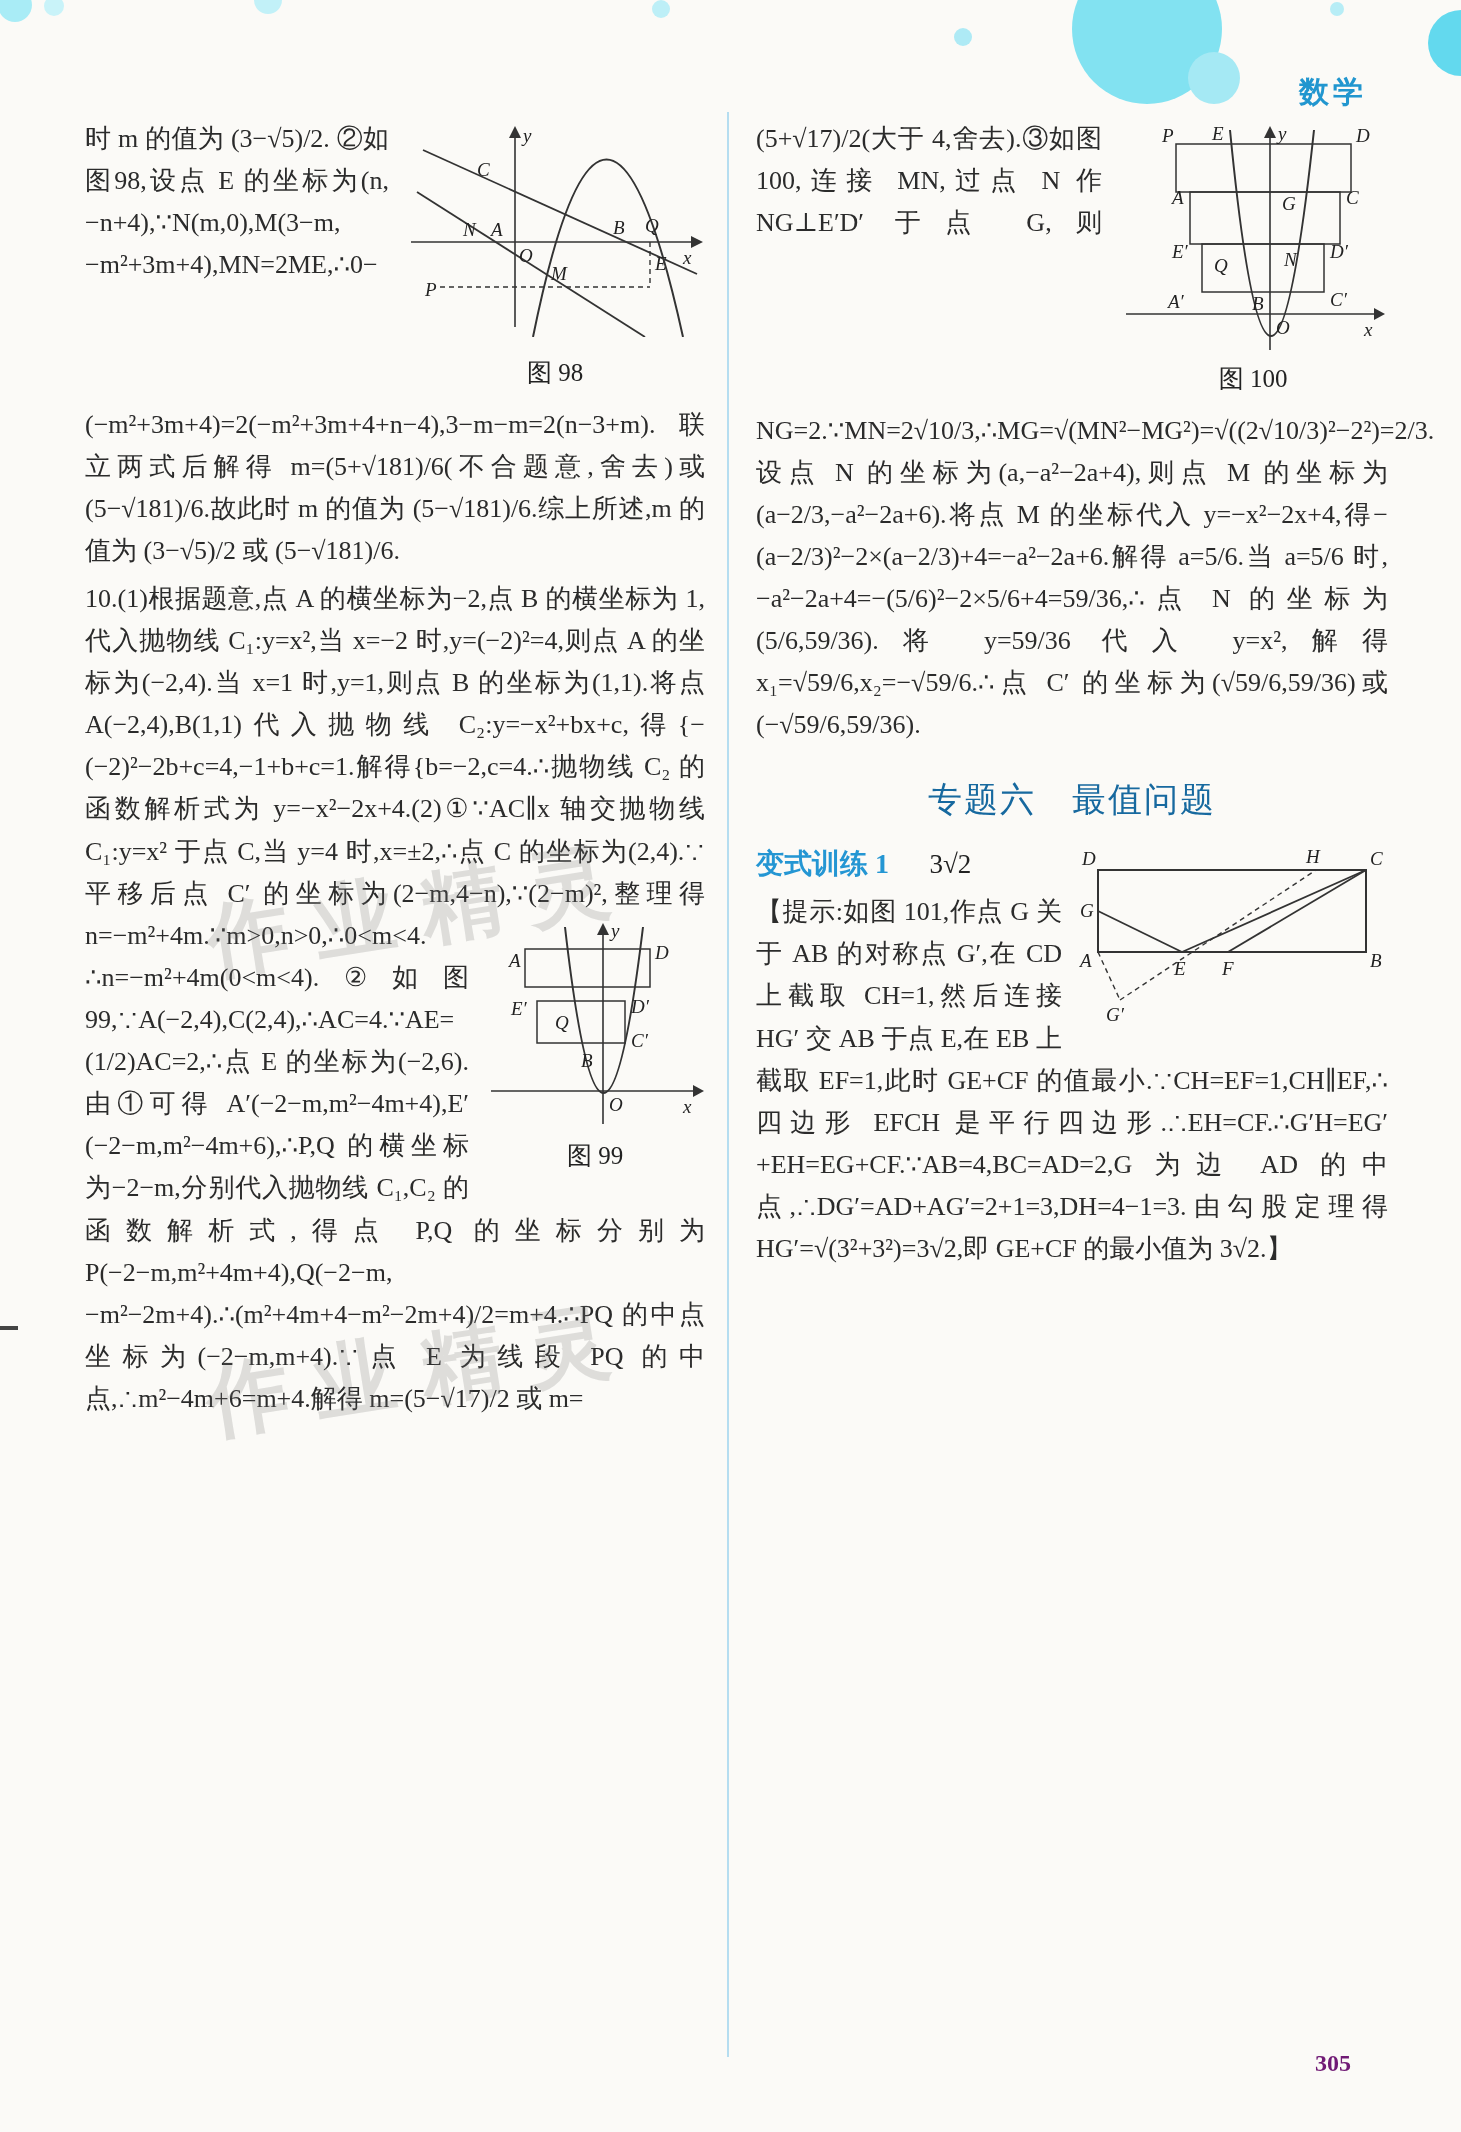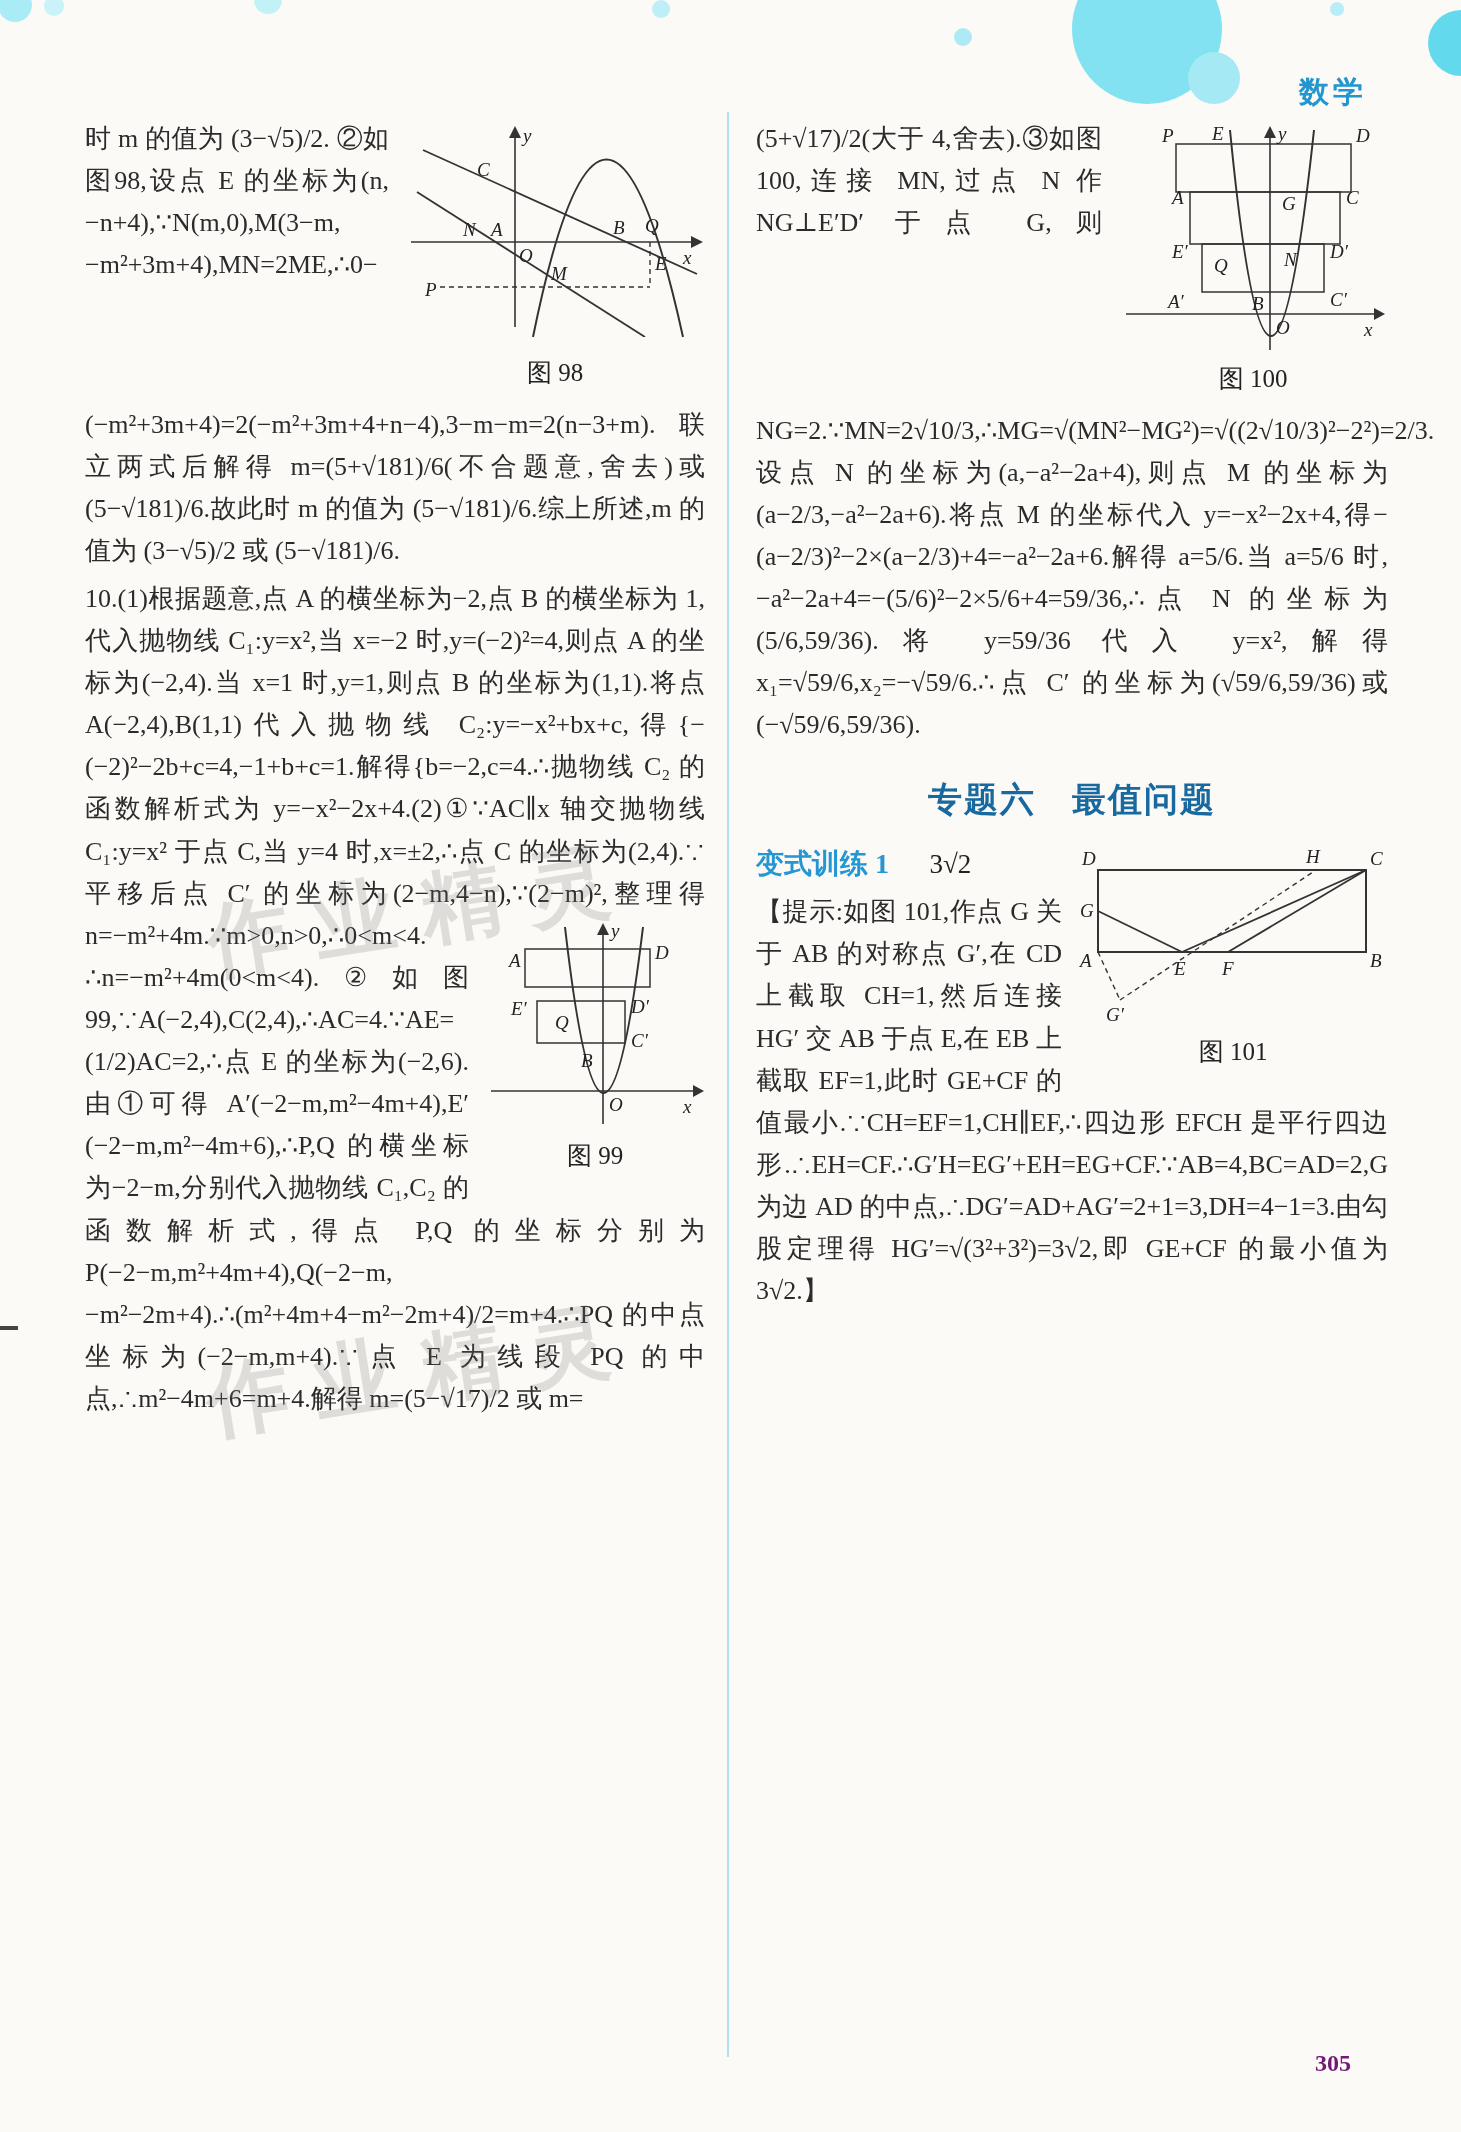--- a/index.html
+++ b/index.html
@@ -18,21 +18,21 @@
   .col{position:absolute;top:118px;font-size:26px;line-height:1.62;text-align:justify;}
   .col-left{left:85px;width:620px;}
   .col-right{left:756px;width:632px;}
   .para{margin:0 0 6px 0;}
   
   .fig{float:right;margin:4px 0 10px 16px;text-align:center;}
   .fig svg{display:block;}
   .fig-caption{font-size:25px;margin-top:2px;color:#222;text-align:center;}
   svg text{font-family:"Liberation Serif",serif;font-style:italic;font-size:19px;fill:#222;}
   
-  .topic-heading{font-size:34px;font-weight:bold;color:#17699f;text-align:center;margin:26px 0 14px 0;letter-spacing:2px;}
+  .topic-heading{font-size:34px;font-weight:normal;color:#17699f;text-align:center;margin:26px 0 14px 0;letter-spacing:2px;}
   .review-label{font-size:29px;font-weight:bold;color:#2496d3;margin:4px 0 14px 0;text-align:left;}
   .vt-head{margin:8px 0 4px 0;text-align:left;}
   .vt-label{font-size:28px;font-weight:bold;color:#2496d3;margin-right:34px;}
   .vt-answer{font-size:27px;color:#222;}
   
   .watermark{
     position:absolute;font-size:82px;font-weight:bold;letter-spacing:26px;
     color:rgba(120,120,120,0.22);transform:rotate(-9deg);white-space:nowrap;
     pointer-events:none;z-index:6;
   }
@@ -169,21 +169,20 @@
         <text x="4" y="20">D</text>
         <text x="228" y="18">H</text>
         <text x="292" y="20">C</text>
         <text x="2" y="72">G</text>
         <text x="2" y="122">A</text>
         <text x="96" y="130">E</text>
         <text x="144" y="130">F</text>
         <text x="292" y="122">B</text>
         <text x="28" y="176">G′</text>
       </svg>
-      <span class="fig-caption" style="display:block;">图 101</span>
     </span>
     <span class="vt-head" style="display:block;">
       <span class="vt-label">变式训练 1</span>
       <span class="vt-answer">3√2</span>
     </span>
     <span>【提示:如图 101,作点 G 关于 AB 的对称点 G′,在 CD 上截取 CH=1,然后连接 HG′ 交 AB 于点 E,在 EB 上截取 EF=1,此时 GE+CF 的值最小.∵CH=EF=1,CH∥EF,∴四边形 EFCH 是平行四边形.∴EH=CF.∴G′H=EG′+EH=EG+CF.∵AB=4,BC=AD=2,G 为边 AD 的中点,∴DG′=AD+AG′=2+1=3,DH=4−1=3.由勾股定理得 HG′=√(3²+3²)=3√2,即 GE+CF 的最小值为 3√2.】</span>
   </div>
 
 
 </div>

